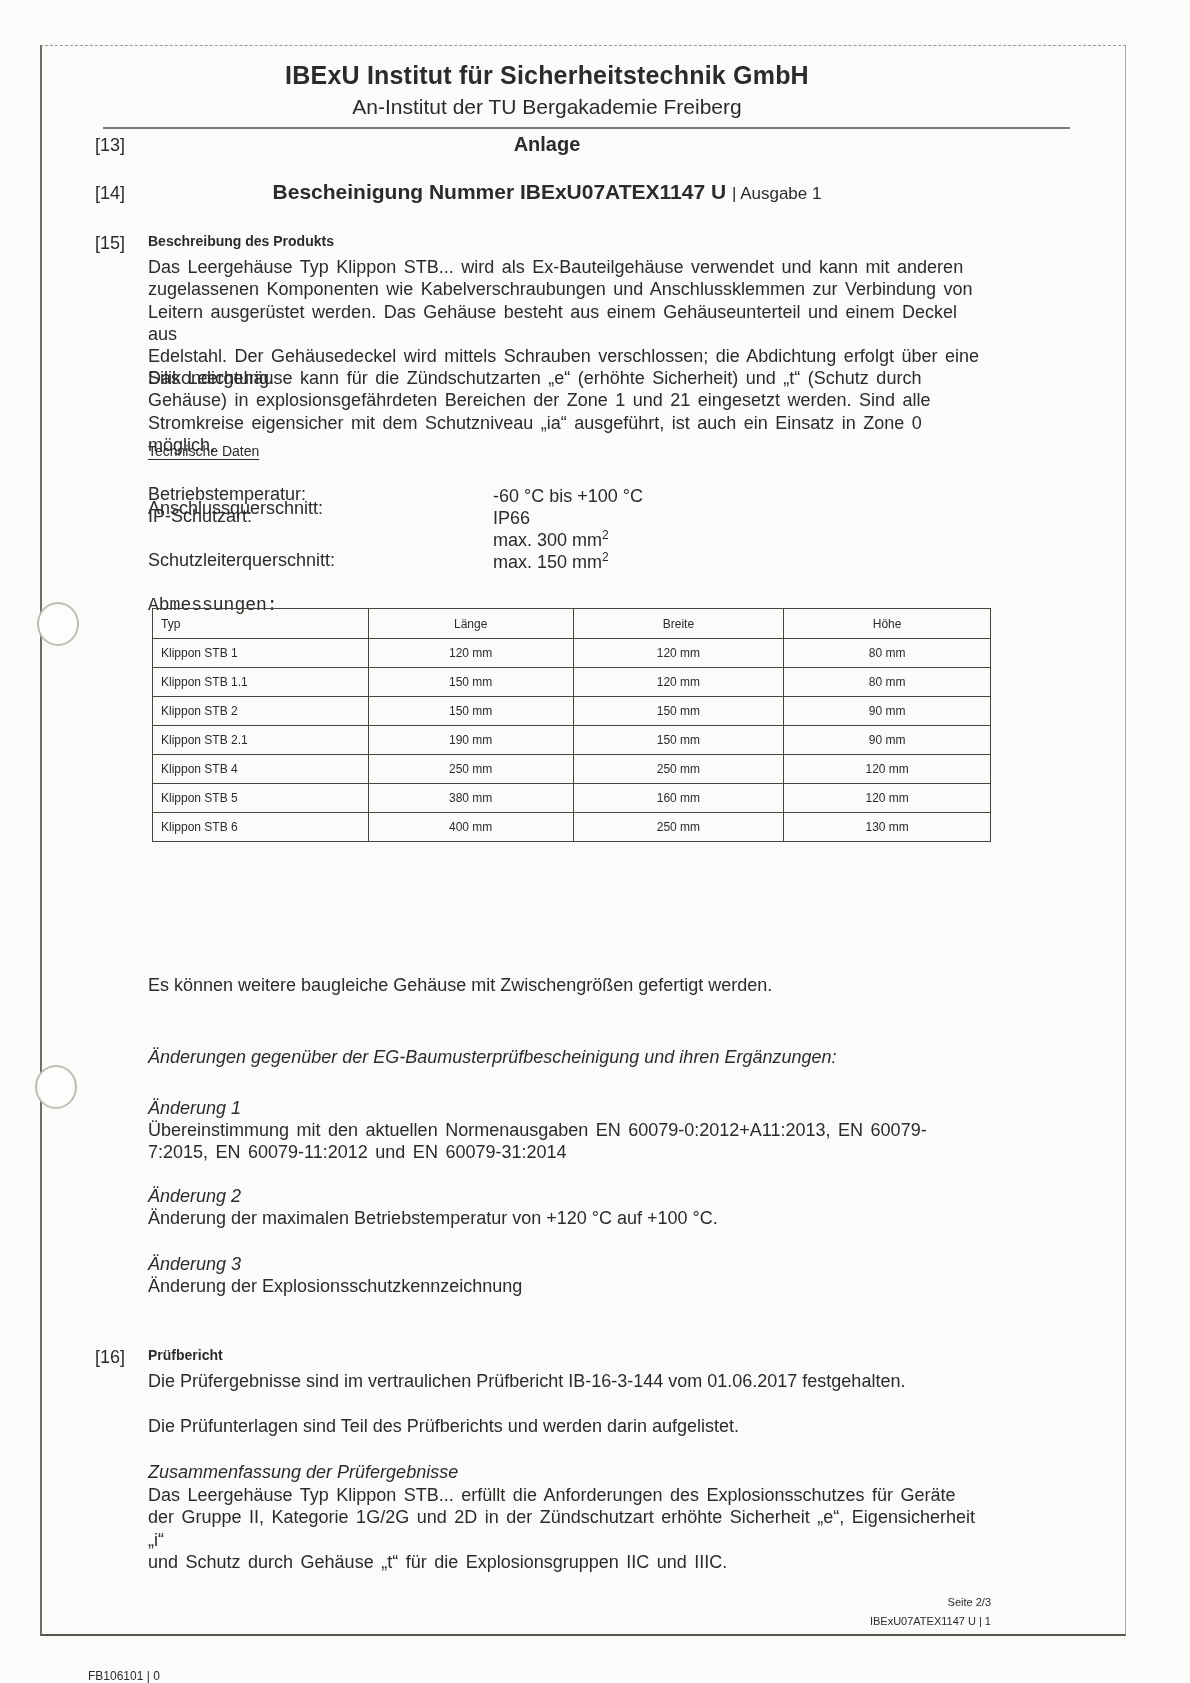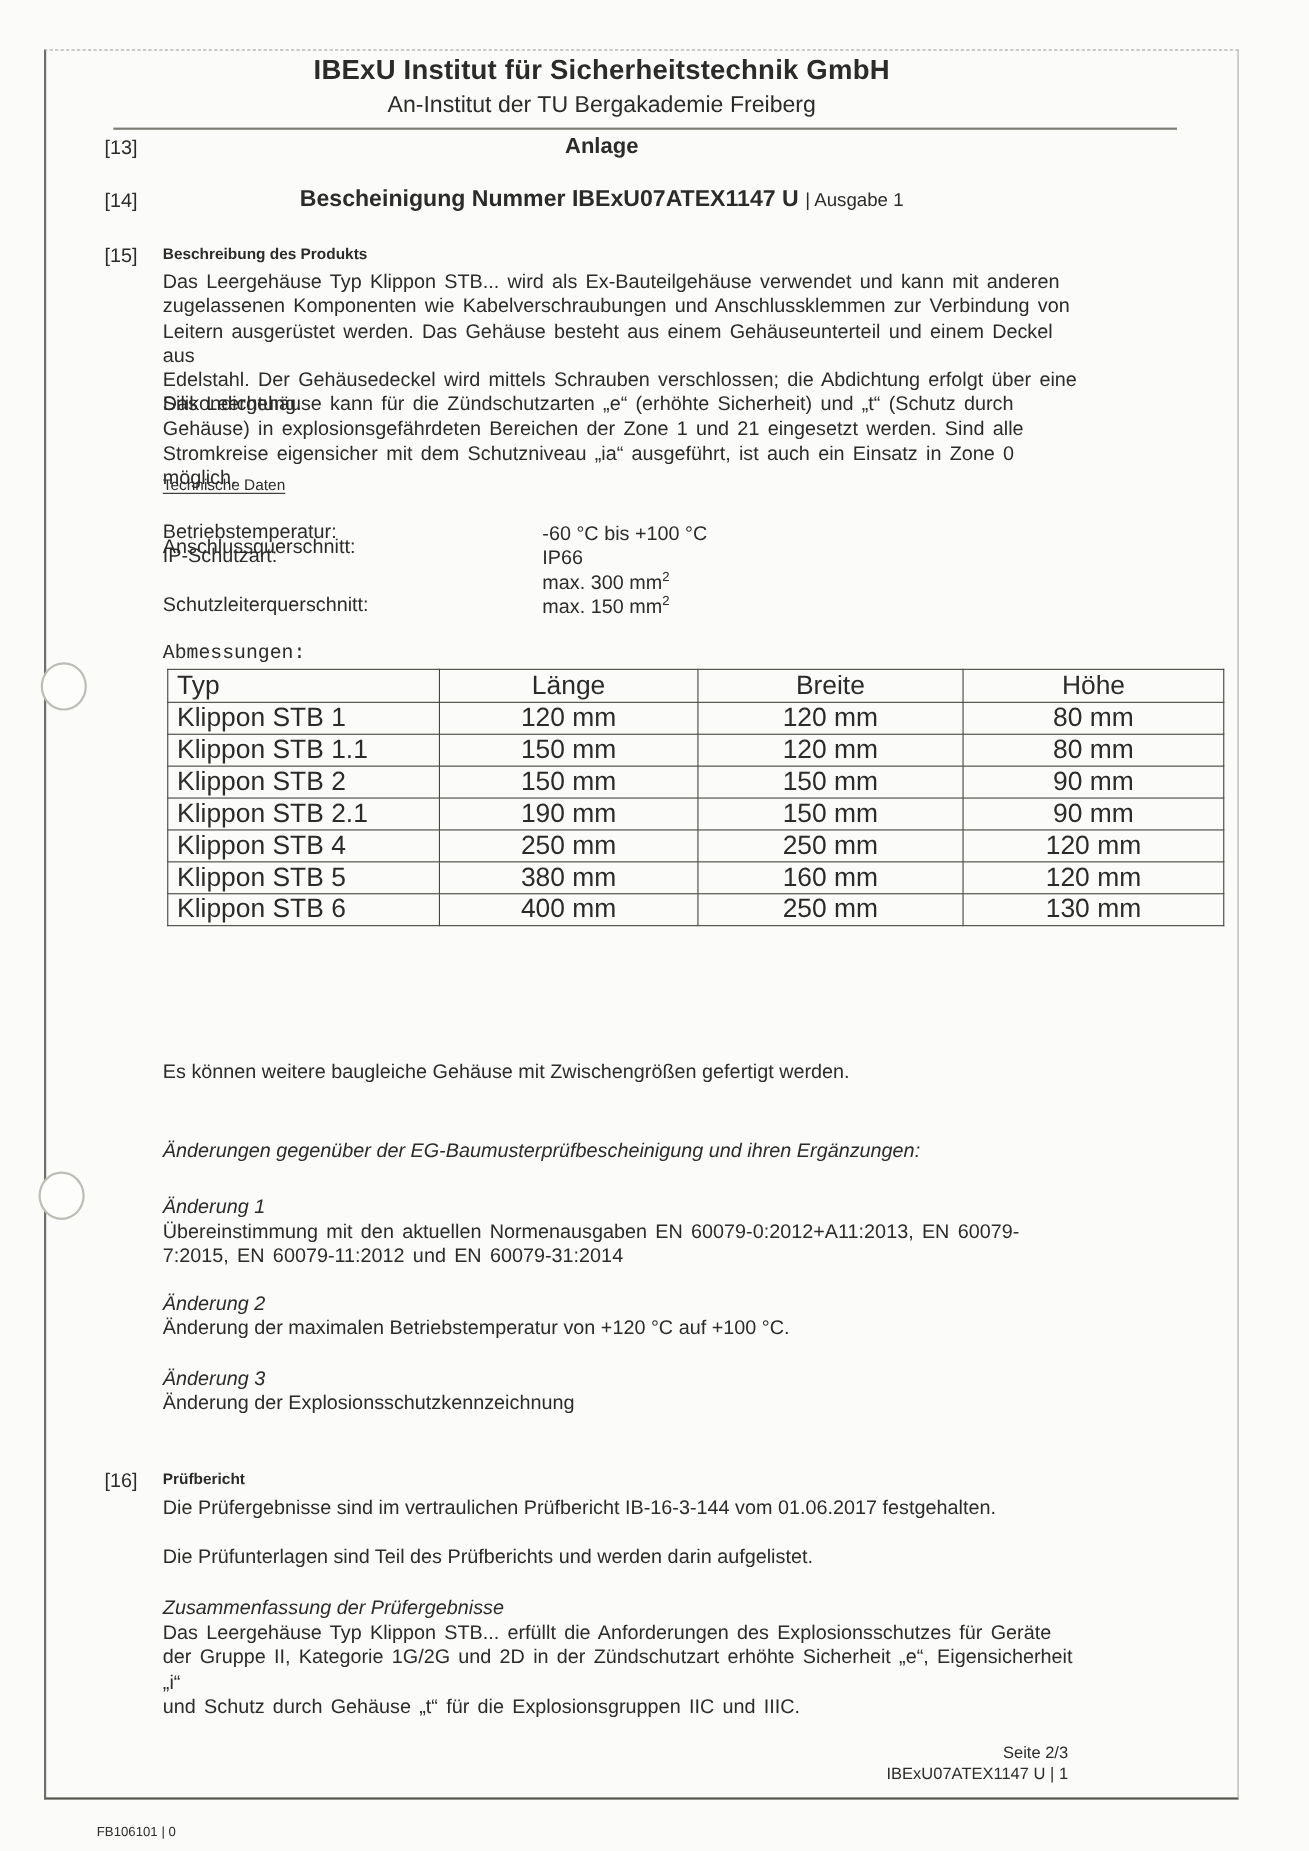--- a/index.html
+++ b/index.html
@@ -16,58 +16,58 @@
     margin:0 auto;
   }
   .scan-border{
     position:absolute;left:40px;top:45px;width:1083px;height:1588px;
     border-left:2px solid #6f6f6a;
     border-top:1px dashed #9a9a94;
     border-right:1px solid #a9a9a3;
     border-bottom:2px solid #55554f;
     pointer-events:none;
   }
-  .abs{position:absolute;}
+  .abs{position:absolute;margin-top:11px;}
   .hdr-wrap{left:103px;width:888px;text-align:center;}
   .hdr-title{top:50px;font-size:25px;font-weight:bold;letter-spacing:.2px;}
   .hdr-sub{top:84px;font-size:21px;}
   .hdr-rule{left:103px;top:116px;width:967px;border-top:2px solid #7c7c76;height:0;}
   .ref{left:95px;font-size:18px;}
   .center-row{left:103px;width:888px;text-align:center;}
   .s13-title{top:122px;font-size:20px;font-weight:bold;}
   .s14-title{top:169px;font-size:21px;font-weight:bold;}
   .s14-suffix{font-size:17px;font-weight:normal;}
   .body-text{left:148px;width:843px;font-size:18px;line-height:22.3px;white-space:pre-line;}
   .sec-title{left:148px;font-size:14px;font-weight:bold;}
   .just{word-spacing:2.5px;}
   .underlined{text-decoration:underline;text-underline-offset:3px;}
   .italic{font-style:italic;}
   .tech-label{left:148px;font-size:18px;}
   .tech-value{left:493px;font-size:18px;}
   sup{font-size:12px;}
   table.dims{
-    position:absolute;left:152px;top:608px;width:961px;
-    border-collapse:collapse;font-size:24px;
+    position:absolute;left:152px;top:608px;width:839px;
+    border-collapse:collapse;font-size:12px;
     color:#2b2b29;
   }
   table.dims th,table.dims td{
     border:1.5px solid #45453f;
     height:28px;padding:0 8px;
     font-weight:normal;text-align:center;
   }
   table.dims th{height:29px;}
   table.dims .col-typ{text-align:left;width:201px;}
   table.dims .col-l{width:190px;}
   table.dims .col-b{width:196px;}
   table.dims .col-h{width:192px;}
   .punch{
     position:absolute;width:38px;height:40px;border-radius:50%;
     border:2px solid #bdbdb7;background:#fdfdfb;
   }
-  .footer-right{left:620px;width:351px;text-align:right;font-size:15px;}
+  .footer-right{left:640px;width:351px;text-align:right;font-size:11px;}
   .footer-left{left:88px;top:1658px;font-size:12px;}
 </style>
 </head>
 <body>
 
 <div class="page">
 
   <div class="scan-border"></div>
 
   <div class="punch" style="left:37px;top:602px;"></div>

